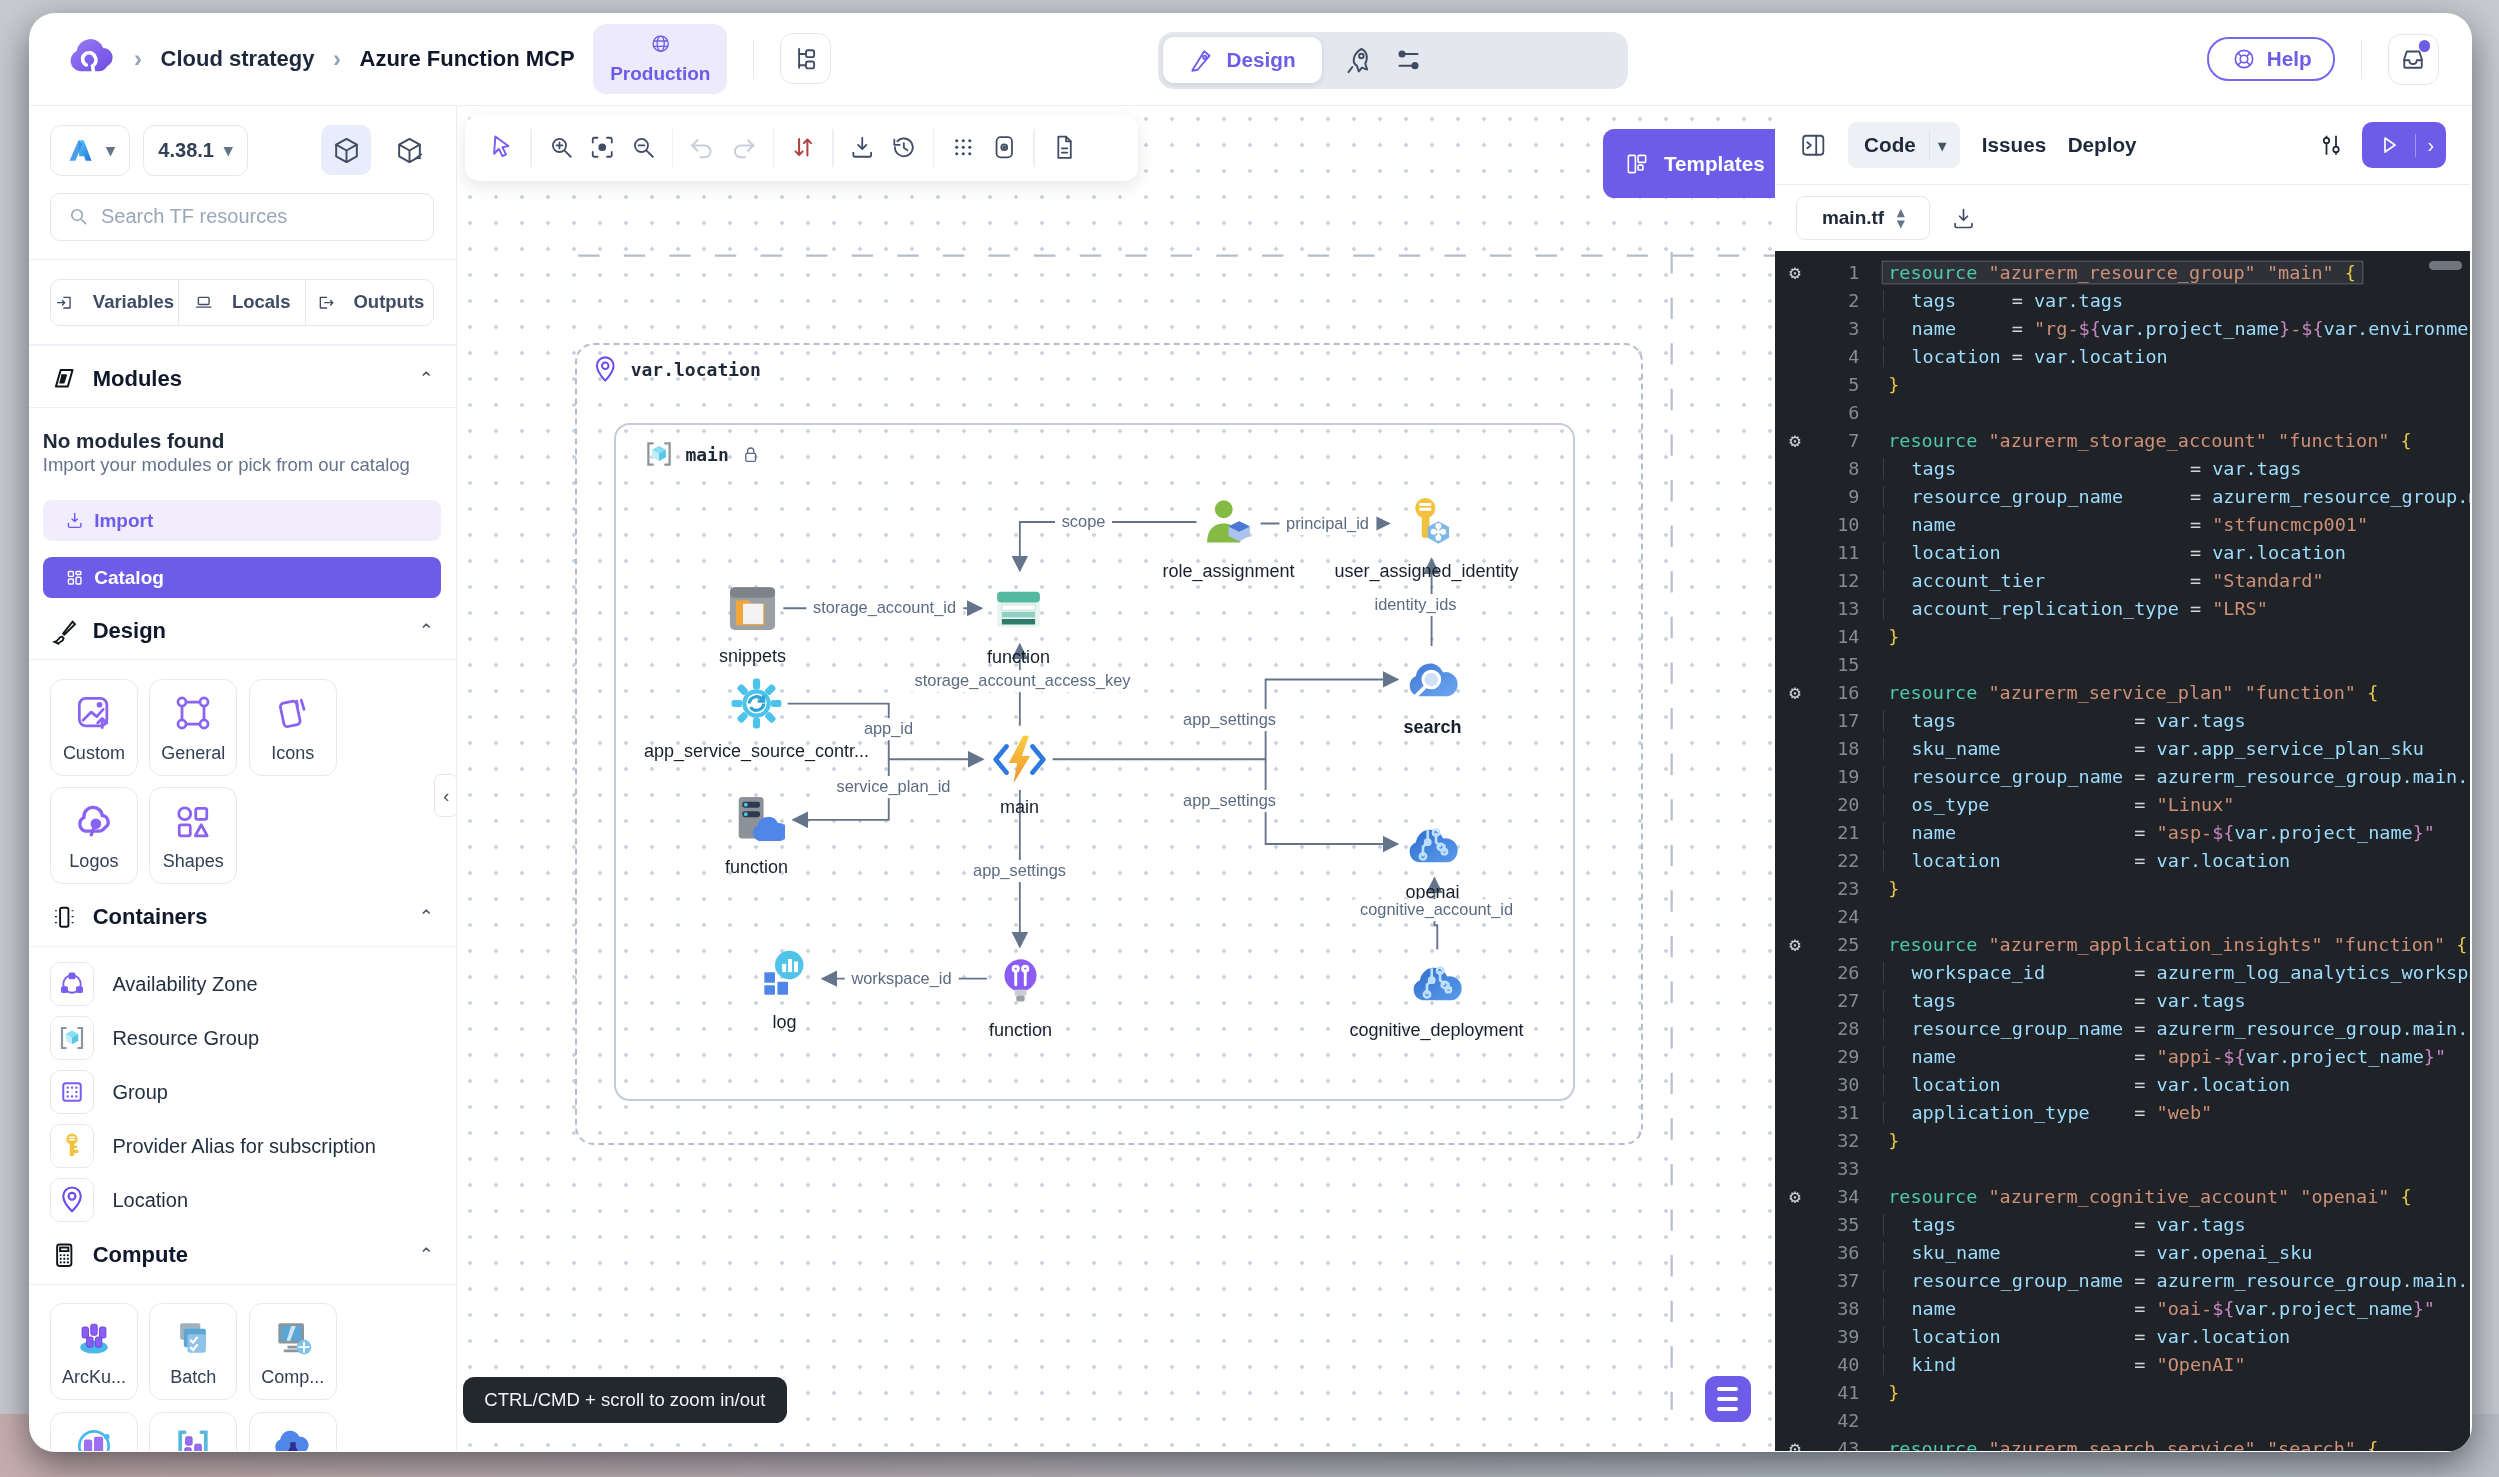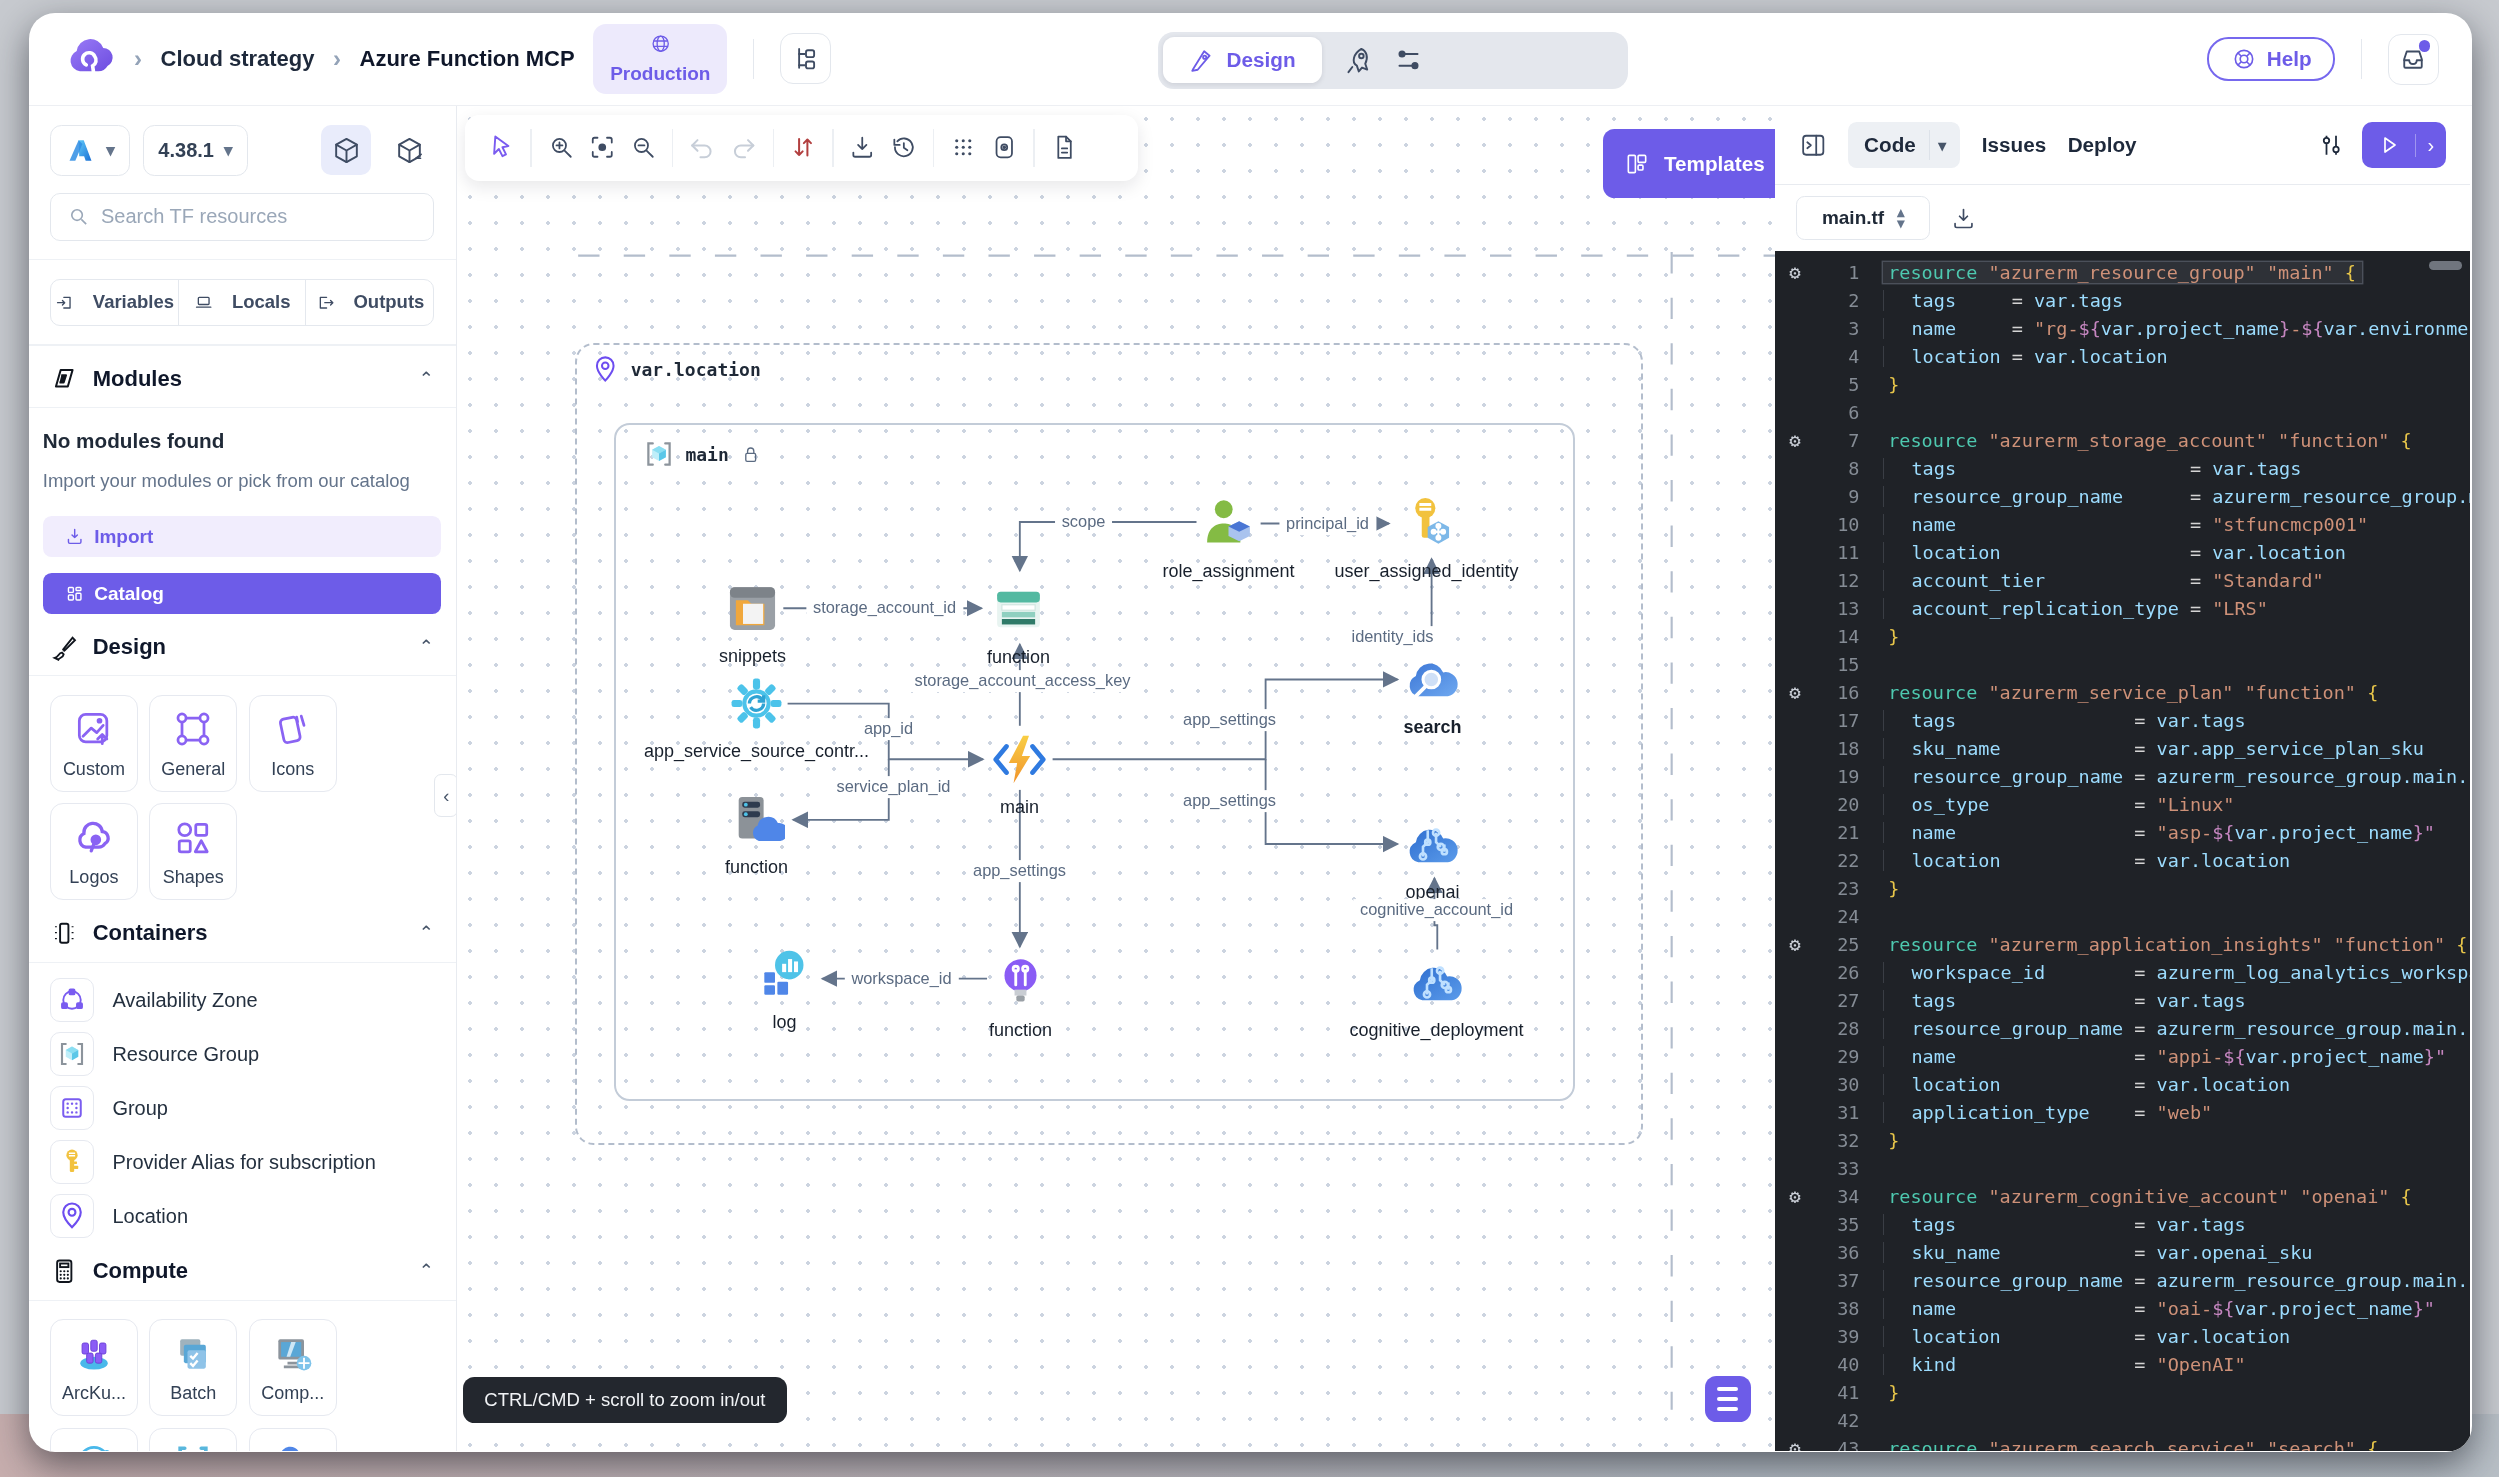--- a/index.html
+++ b/index.html
@@ -62,21 +62,21 @@
          color:#3f4c63; font-weight:600; border-right:1.4px solid #e4e8ee; }
   .tab:last-child { border-right:none; }
   .tab svg { width:21.4px; height:21.4px; }
   .sect { margin-top:18.5px; }
   .secthead { display:flex; align-items:center; gap:14.3px; padding:0 21.4px 14.3px; border-bottom:1.4px solid #eef1f5; }
   .secthead svg { width:28.5px; height:28.5px; }
   .secthead .t { font-size:22px; font-weight:700; color:#0f172a; }
   .secthead .caret { margin-left:auto; color:#475569; font-size:18.5px; }
   .mod-empty { padding:21.4px 14.3px 0; }
   .mod-empty .l1 { font-size:20.7px; font-weight:700; color:#1f2937; }
-  .mod-empty .l2 { font-size:18.5px; color:#64748b; margin-top:17px; }
+  .mod-empty .l2 { font-size:18.5px; color:#64748b; margin-top:1px; }
   .mod-btns { display:flex; justify-content:center; gap:15.7px; margin-top:24px;flex-direction:column; }
   .btn { height:41px; border-radius:8.6px; display:flex; align-items:center; gap:8.6px; padding:0 21.4px;
          font-size:19px; font-weight:700; }
   .btn svg { width:21.4px; height:21.4px; }
   .btn.ghost { background:#f1edfd; color:#6d5ce8; }
   .btn.solid { background:#6d5ce8; color:#fff; }
   .tilegrid { display:flex; flex-wrap:wrap; gap:11.4px; padding:18.5px 21.4px 0; }
   .tile { width:88px; height:97px; border:1.4px solid #e6e9f0; border-radius:13px; display:flex; flex-direction:column;
           align-items:center; justify-content:center; gap:7.1px; background:#fff; }
   .tile svg { width:44px; height:44px; }
@@ -996,21 +996,21 @@
                   <circle cx="20" cy="22" r="2.2"></circle>
                 </g>
               </svg>
               <span class="nl">cognitive_deployment</span>
             </div>
           </div>
         <div id="edgelabels">
             <div class="elabel" style="left: 428px; top: 502px;">storage_account_id</div>
             <div class="elabel" style="left: 627px; top: 416px;">scope</div>
             <div class="elabel" style="left: 871px; top: 418px;">principal_id</div>
-            <div class="elabel" style="left: 936px; top: 499px; margin-top: 32px;">identity_ids</div>
+            <div class="elabel" style="left: 959px; top: 499px;">identity_ids</div>
             <div class="elabel" style="left: 566px; top: 575px;">storage_account_access_key</div>
             <div class="elabel" style="left: 432px; top: 623px;">app_id</div>
             <div class="elabel" style="left: 437px; top: 681px;">service_plan_id</div>
             <div class="elabel" style="left: 773px; top: 614px;">app_settings</div>
             <div class="elabel" style="left: 773px; top: 695px;">app_settings</div>
             <div class="elabel" style="left: 563px; top: 765px;">app_settings</div>
             <div class="elabel" style="left: 445px; top: 873px;">workspace_id</div>
             <div class="elabel" style="left: 980px; top: 804px;">cognitive_account_id</div>
           </div>
 

